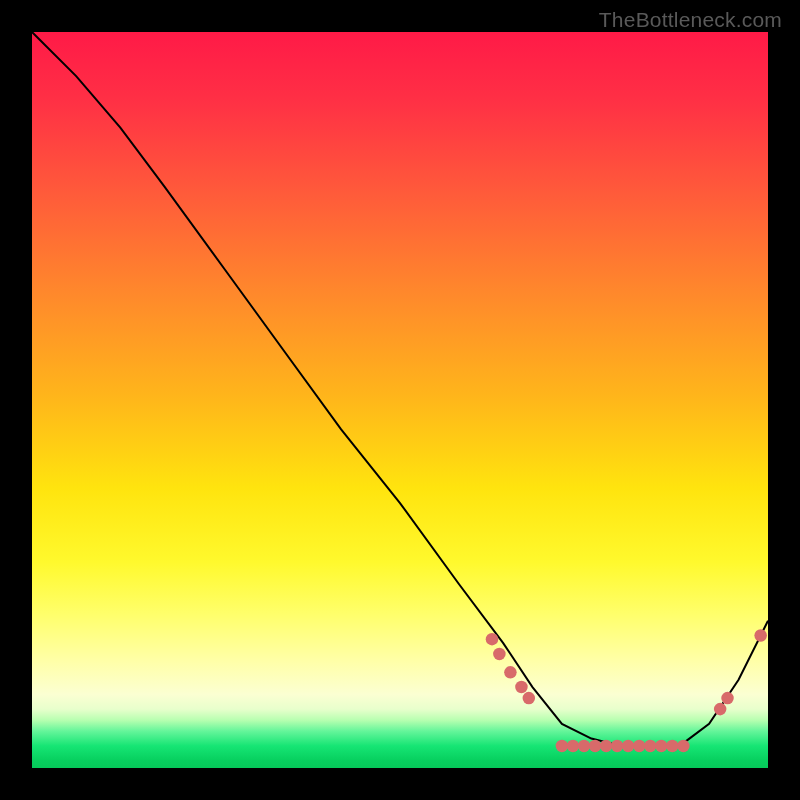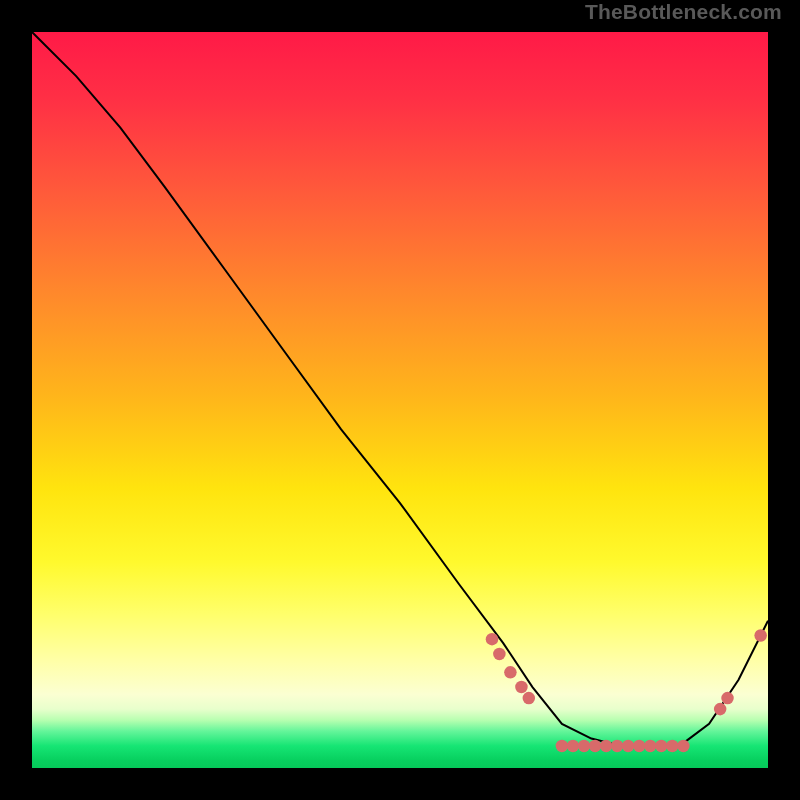--- a/index.html
+++ b/index.html
@@ -6,25 +6,25 @@
   body {
     width: 800px;
     height: 800px;
     background: #000;
     position: relative;
     font-family: Arial, Helvetica, sans-serif;
     overflow: hidden;
   }
   .watermark {
     position: absolute;
-    top: 0;
+    top: 8px;
     right: 18px;
     color: #595959;
     font-size: 21px;
-    font-weight: 700;
+    font-weight: 400;
     letter-spacing: 0.2px;
     z-index: 10;
     text-align: center;
   }
   .plot-area {
     position: absolute;
     left: 32px;
     top: 32px;
     width: 736px;
     height: 736px;

